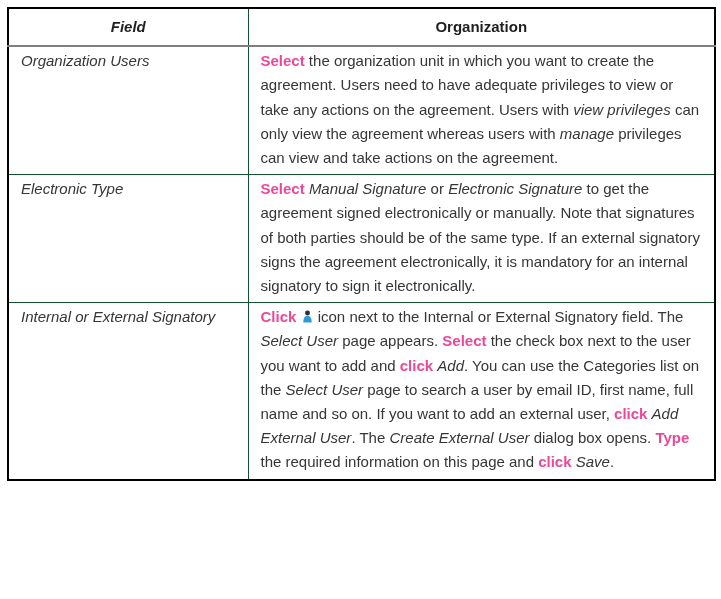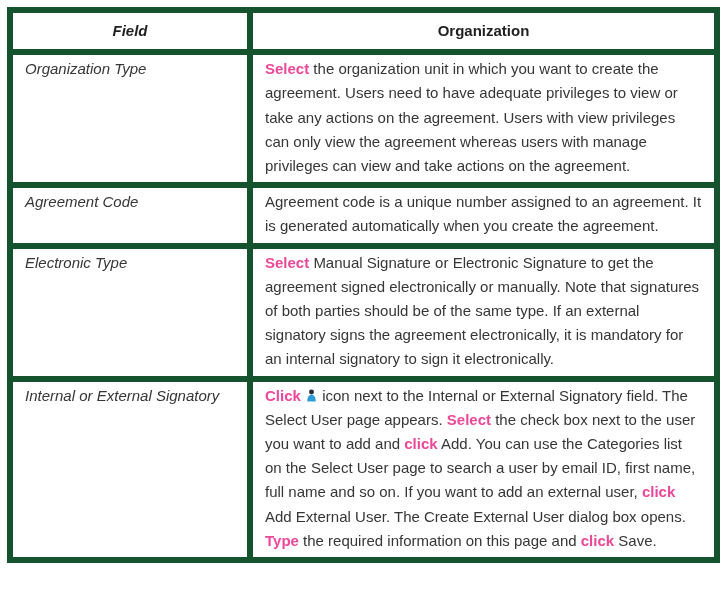--- a/index.html
+++ b/index.html
@@ -20,41 +20,41 @@
     width: 707px;
     border: 2px solid #000000;
     font-family: "Liberation Sans", sans-serif;
     font-size: 15px;
     line-height: 24.2px;
     color: #363636;
   }
   col.col-field  { width: 240px; }
   col.col-desc   { width: 467px; }
   th, td {
-    border: 6px solid #14532d;
+    border: 1px solid #14532d;
   }
   thead th {
     border-bottom: 2px solid #7f7f7f;
     font-weight: bold;
     text-align: center;
     padding: 6px 10px;
     color: #1f1f1f;
   }
   th.field-header {
     font-style: italic;
   }
   td {
     vertical-align: top;
     padding: 2px 12px 4px 12px;
   }
   td.field-cell {
     font-style: italic;
   }
   .b { font-weight: bold; color: #ec4899; }
-  .i { }
+  .i { font-style: italic; }
   .user-icon {
     display: inline-block;
     width: 11px;
     height: 13px;
     vertical-align: -1px;
     margin: 0 1px;
   }
   .user-icon svg { display: block; }
 </style>
 </head>
@@ -67,26 +67,22 @@
       <col class="col-desc">
     </colgroup>
     <thead>
       <tr>
         <th class="field-header">Field</th>
         <th class="desc-header">Organization</th>
       </tr>
     </thead>
     <tbody>
       <tr>
-        <td class="field-cell">Organization Type</td>
+        <td class="field-cell">Organization Users</td>
         <td class="desc-cell"><span class="b">Select</span><span> the organization unit in which you want to create the agreement. Users need to have adequate privileges to view or take any actions on the agreement. Users with </span><span class="i">view privileges</span><span> can only view the agreement whereas users with </span><span class="i">manage</span><span> privileges can view and take actions on the agreement.</span></td>
-      </tr>
-      <tr>
-        <td class="field-cell">Agreement Code</td>
-        <td class="desc-cell"><span>Agreement code is a unique number assigned to an agreement. It is generated automatically when you create the agreement.</span></td>
       </tr>
       <tr>
         <td class="field-cell">Electronic Type</td>
         <td class="desc-cell"><span class="b">Select</span><span> </span><span class="i">Manual Signature</span><span> or </span><span class="i">Electronic Signature</span><span> to get the agreement signed electronically or manually. Note that signatures of both parties should be of the same type. If an external signatory signs the agreement electronically, it is mandatory for an internal signatory to sign it electronically.</span></td>
       </tr>
       <tr>
         <td class="field-cell">Internal or External Signatory</td>
         <td class="desc-cell"><span class="b">Click</span><span> </span><span class="user-icon"><svg viewBox="0 0 12 14" width="11" height="13">
                 <circle cx="6" cy="3.1" r="2.7" fill="#262f3d"></circle>
                 <path d="M6 6.3 C3.1 6.3 1.4 8.6 1.4 13.6 L10.6 13.6 C10.6 8.6 8.9 6.3 6 6.3 Z" fill="#2e9bd6"></path>

